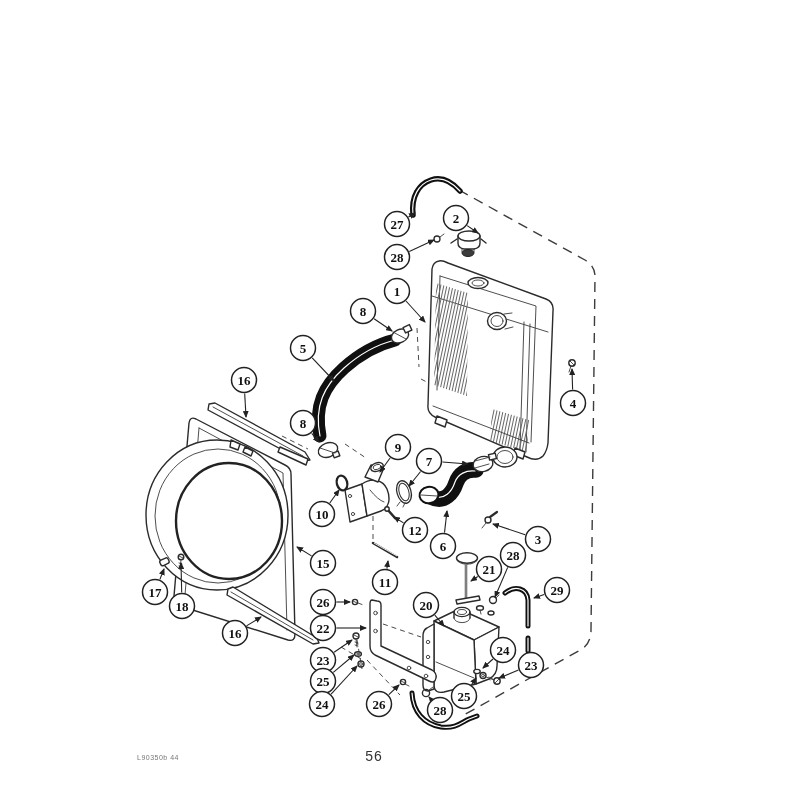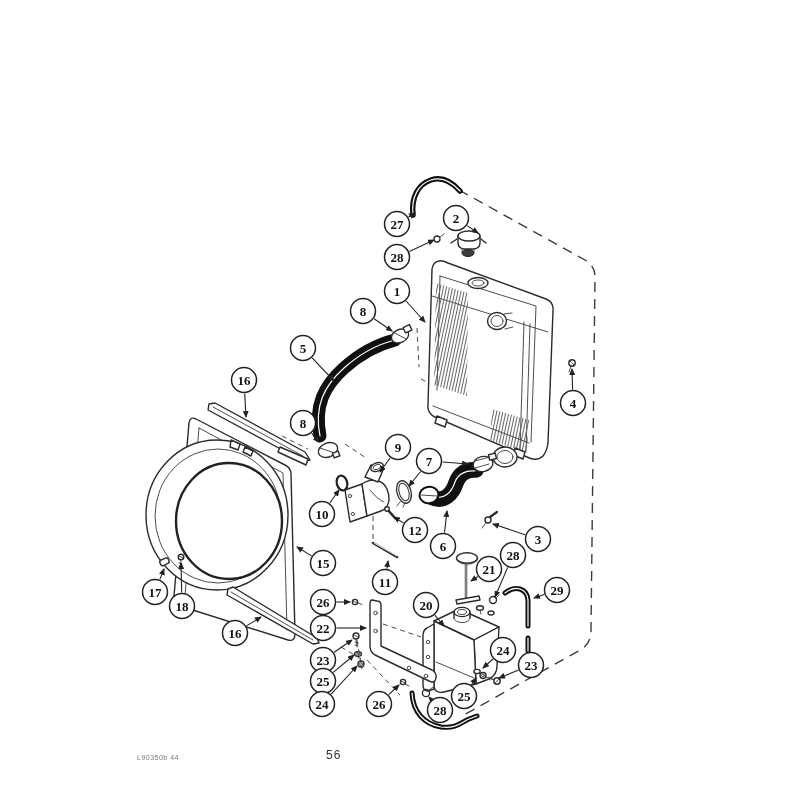--- a/index.html
+++ b/index.html
@@ -11,22 +11,22 @@
   .lnthin{fill:none;stroke:#3a3a3a;stroke-width:0.9;stroke-linejoin:round;stroke-linecap:round;}
   .wh{fill:#ffffff;}
   .dash{fill:none;stroke:#3c3c3c;stroke-width:1.4;stroke-dasharray:10 7;stroke-linecap:butt;}
   .dash2{fill:none;stroke:#4a4a4a;stroke-width:1;stroke-dasharray:5 4;}
   .hose{fill:none;stroke:#101010;stroke-linecap:round;stroke-linejoin:round;}
   .hosehl{fill:none;stroke:#ffffff;stroke-width:1.2;stroke-linecap:round;}
   .callout-circle{fill:#ffffff;stroke:#222222;stroke-width:1.5;}
   .callout-text{font-family:"Liberation Serif",serif;font-size:13px;font-weight:700;fill:#111;text-anchor:middle;}
   .leader{stroke:#222;stroke-width:1.1;fill:none;}
   .footer-code{position:absolute;left:137px;top:754px;font-size:7px;color:#777;letter-spacing:0.5px;}
-  .page-number{position:absolute;left:326px;top:748px;width:32px;text-align:left;
-               font-size:12px;color:#333;font-family:"Liberation Sans",sans-serif;letter-spacing:1px;}
+  .page-number{position:absolute;left:358px;top:748px;width:32px;text-align:center;
+               font-size:14px;color:#333;font-family:"Liberation Sans",sans-serif;letter-spacing:1px;}
 </style>
 </head>
 <body>
 
 <div class="page">
 <svg class="diagram" viewBox="0 0 800 800">
   <defs>
     <pattern id="finhatch" patternUnits="userSpaceOnUse" width="3" height="6" patternTransform="rotate(12)">
       <line x1="1.5" y1="0" x2="1.5" y2="6" stroke="#666" stroke-width="1"></line>
     </pattern>

